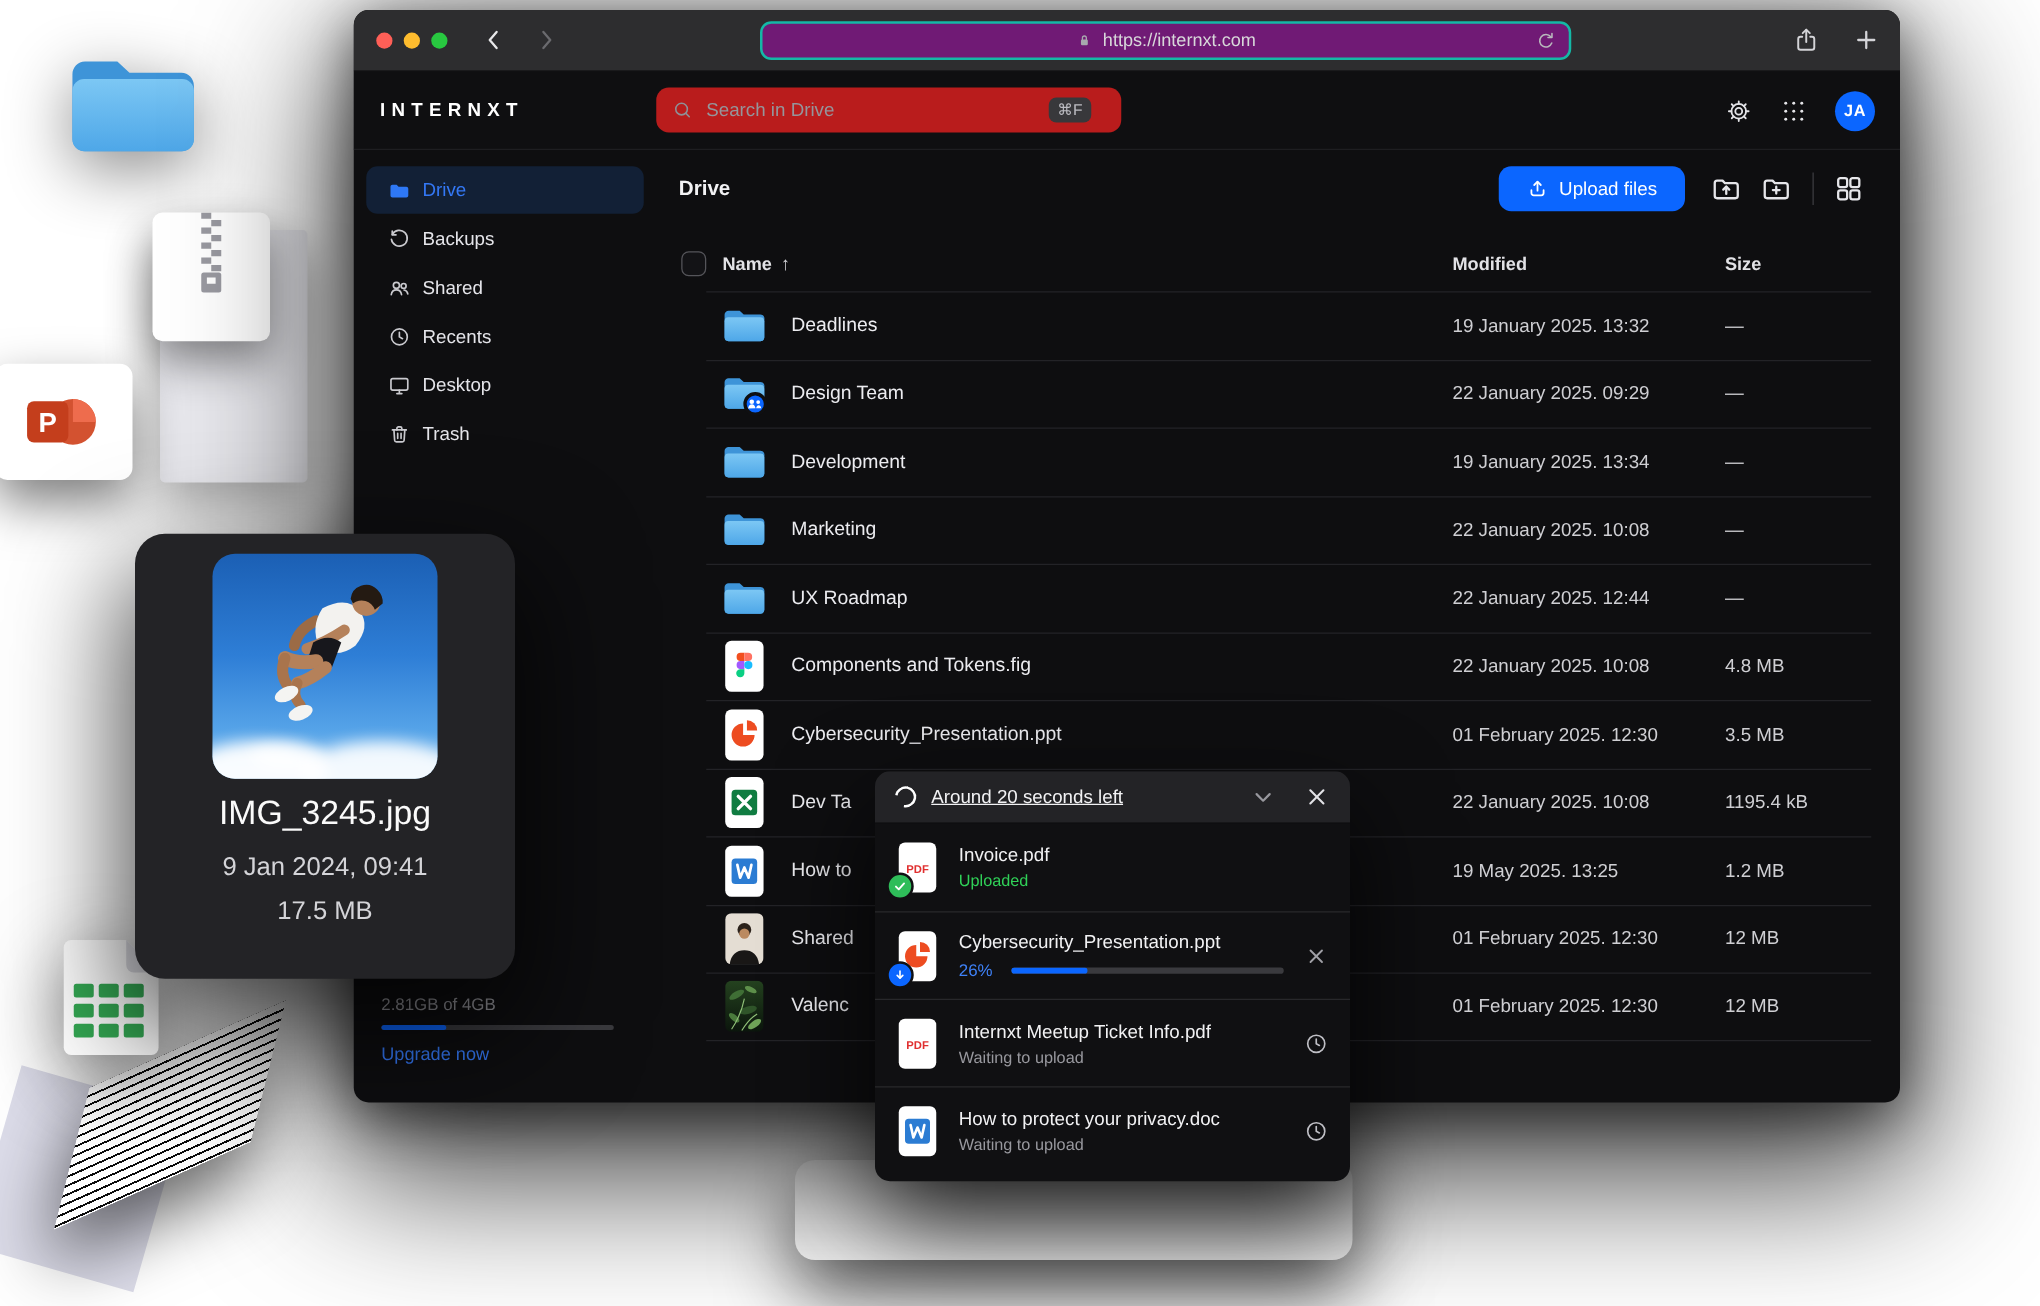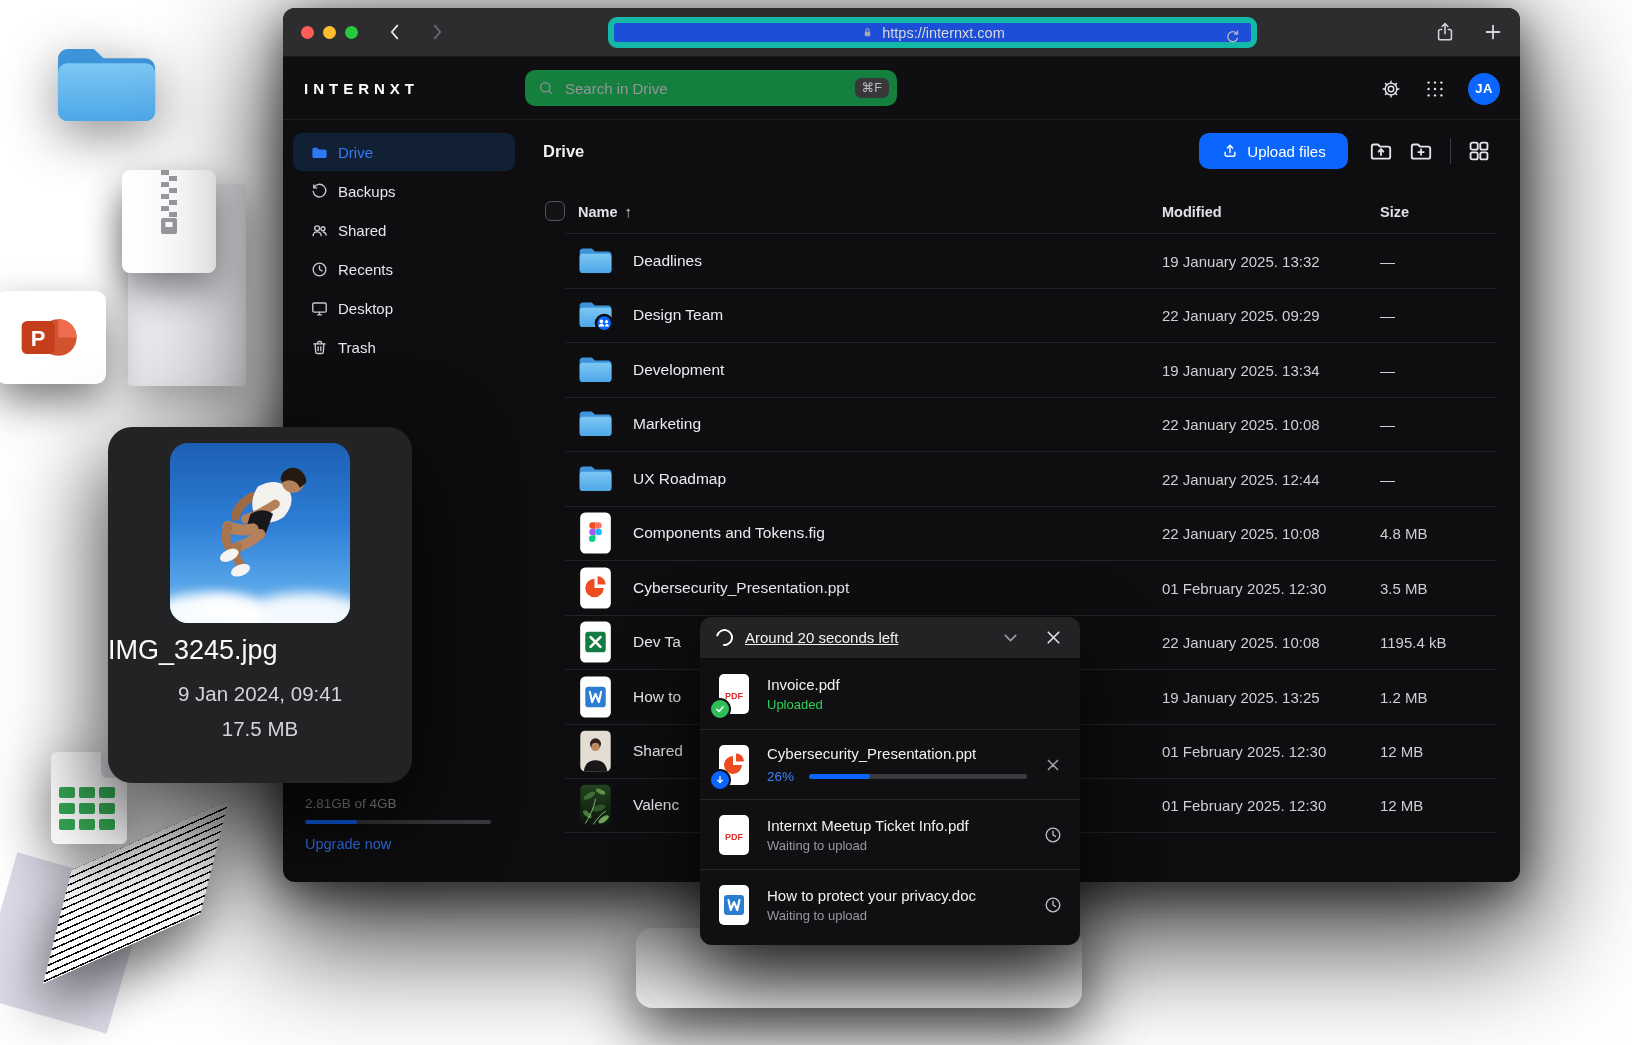--- a/index.html
+++ b/index.html
@@ -20,32 +20,32 @@
   .deco-bottomcard{position:absolute;left:636px;top:928px;width:446px;height:80px;background:#fff;border-radius:16px;z-index:3;box-shadow:0 26px 60px rgba(0,0,0,.65);}
 
   
   .window{position:absolute;left:283px;top:8px;width:1237px;height:874px;border-radius:12px;background:#0e0e10;
           overflow:hidden;z-index:10;box-shadow:0 45px 120px 15px rgba(0,0,0,.75),0 10px 45px rgba(0,0,0,.55);}
   .chrome{position:relative;height:49px;background:#2d2d2f;border-bottom:1px solid #1a1a1c;display:flex;align-items:center;padding:0 18px;}
   .lights{display:flex;gap:9px;align-items:center;}
   .light{width:13px;height:13px;border-radius:50%;}
   .nav-ic{width:22px;height:22px;margin-left:26px;color:#e8e8ea;}
   .nav-ic.fwd{color:#6a6a6e;margin-left:20px;}
-  .urlbar{position:absolute;left:325px;top:9px;width:649px;height:31px;border-radius:9px;background:#1d4ed8;border:6px solid #14b8a6;
+  .urlbar{position:absolute;left:325px;top:9px;width:649px;height:31px;border-radius:9px;background:#701a75;border:2px solid #14b8a6;
           display:flex;align-items:center;justify-content:center;gap:7px;color:#d8d8da;font-size:14.5px;}
   .urlbar .reload{position:absolute;right:9px;top:5px;width:19px;height:19px;color:#b8b8bc;}
   .lock-ic{width:15px;height:15px;color:#a8a8ae;}
   .chrome-right{position:absolute;right:16px;top:13px;display:flex;gap:26px;color:#d4d4d8;}
   .chrome-right svg{width:22px;height:22px;}
 
   .appbar{position:relative;height:63px;background:#0f0f11;border-bottom:1px solid #1e1e21;}
   .logo{position:absolute;left:21px;top:0;height:63px;display:flex;align-items:center;color:#fff;
         font-size:15px;font-weight:700;letter-spacing:5px;}
-  .searchbar{position:absolute;left:242px;top:13px;width:372px;height:36px;border-radius:10px;background:#15803d;
-             display:flex;align-items:center;padding:0 8px 0 12px;gap:8px;}
+  .searchbar{position:absolute;left:242px;top:13px;width:372px;height:36px;border-radius:10px;background:#b91c1c;
+             display:flex;align-items:center;padding:0 24px 0 12px;gap:8px;}
   .searchbar svg{width:18px;height:18px;color:#8f8f96;flex:none;}
   .searchbar input{flex:1;background:transparent;border:none;outline:none;color:#e8e8ec;font-size:15px;font-family:inherit;}
   .searchbar input::placeholder{color:#95959b;}
   .kbd{background:#38383b;color:#bcbcc2;font-size:12.5px;border-radius:6px;padding:4px 7px;line-height:1;}
   .appbar-right{position:absolute;right:20px;top:0;height:63px;display:flex;align-items:center;gap:22px;}
   .appbar-right .tool{width:22px;height:22px;color:#e4e4e8;}
   .avatar{width:32px;height:32px;border-radius:50%;background:#0b66ff;color:#fff;font-size:13px;font-weight:700;
           display:grid;place-items:center;letter-spacing:.5px;}
 
   
@@ -91,21 +91,21 @@
   
   .preview-card{position:absolute;left:108px;top:427px;width:304px;height:356px;border-radius:24px;background:#232326;z-index:15;
                 box-shadow:0 36px 90px 10px rgba(0,0,0,.7);}
   .photo{position:absolute;left:62px;top:16px;width:180px;height:180px;border-radius:18px;overflow:hidden;
          background:linear-gradient(180deg,#1b5fb4 0%,#2e7ed6 45%,#55a3e8 78%,#8ec7f3 100%);}
   .cloud{position:absolute;background:#fff;border-radius:50%;filter:blur(6px);opacity:.95;}
   .c1{left:-18px;bottom:-16px;width:110px;height:46px;}
   .c2{left:70px;bottom:-22px;width:130px;height:52px;opacity:.9;}
   .c3{left:30px;bottom:6px;width:60px;height:22px;opacity:.75;}
   .person{position:absolute;left:18px;top:6px;width:150px;height:150px;}
-  .fname{position:absolute;left:0;right:0;top:208px;color:#fafafa;font-size:27px;font-weight:500;}
+  .fname{position:absolute;left:0;right:0;top:208px;text-align:center;color:#fafafa;font-size:27px;font-weight:500;}
   .fdate{position:absolute;left:0;right:0;top:255px;text-align:center;color:#d4d4d8;font-size:20.5px;}
   .fsize{position:absolute;left:0;right:0;top:290px;text-align:center;color:#d4d4d8;font-size:20.5px;}
 
   
   .popup{position:absolute;left:700px;top:617px;width:380px;height:328px;border-radius:12px;background:#101012;z-index:20;
          overflow:hidden;box-shadow:0 34px 80px rgba(0,0,0,.8);}
   .p-head{position:relative;height:42px;background:#232326;border-bottom:1px solid #0a0a0b;display:flex;align-items:center;padding:0 16px;gap:12px;}
   .spinner{width:17px;height:17px;border-radius:50%;border:2.6px solid #fff;border-left-color:transparent;
            transform:rotate(-35deg);animation:spin 1s linear infinite;flex:none;}
   @keyframes spin{to{transform:rotate(325deg);}}
@@ -568,21 +568,21 @@
             <span class="rname">Dev Ta</span>
             <span class="rmod">22 January 2025. 10:08</span>
             <span class="rsize">1195.4 kB</span>
           </div>
 
           <div class="trow">
             <svg class="ricon" viewBox="0 0 36 44">
               <use href="#sym-word"></use>
             </svg>
             <span class="rname">How to</span>
-            <span class="rmod">19 January 2025. 13:25</span>
+            <span class="rmod">19 May 2025. 13:25</span>
             <span class="rsize">1.2 MB</span>
           </div>
 
           <div class="trow">
             <svg class="ricon" viewBox="0 0 36 44">
               <use href="#sym-photo-person"></use>
             </svg>
             <span class="rname">Shared</span>
             <span class="rmod">01 February 2025. 12:30</span>
             <span class="rsize">12 MB</span>

